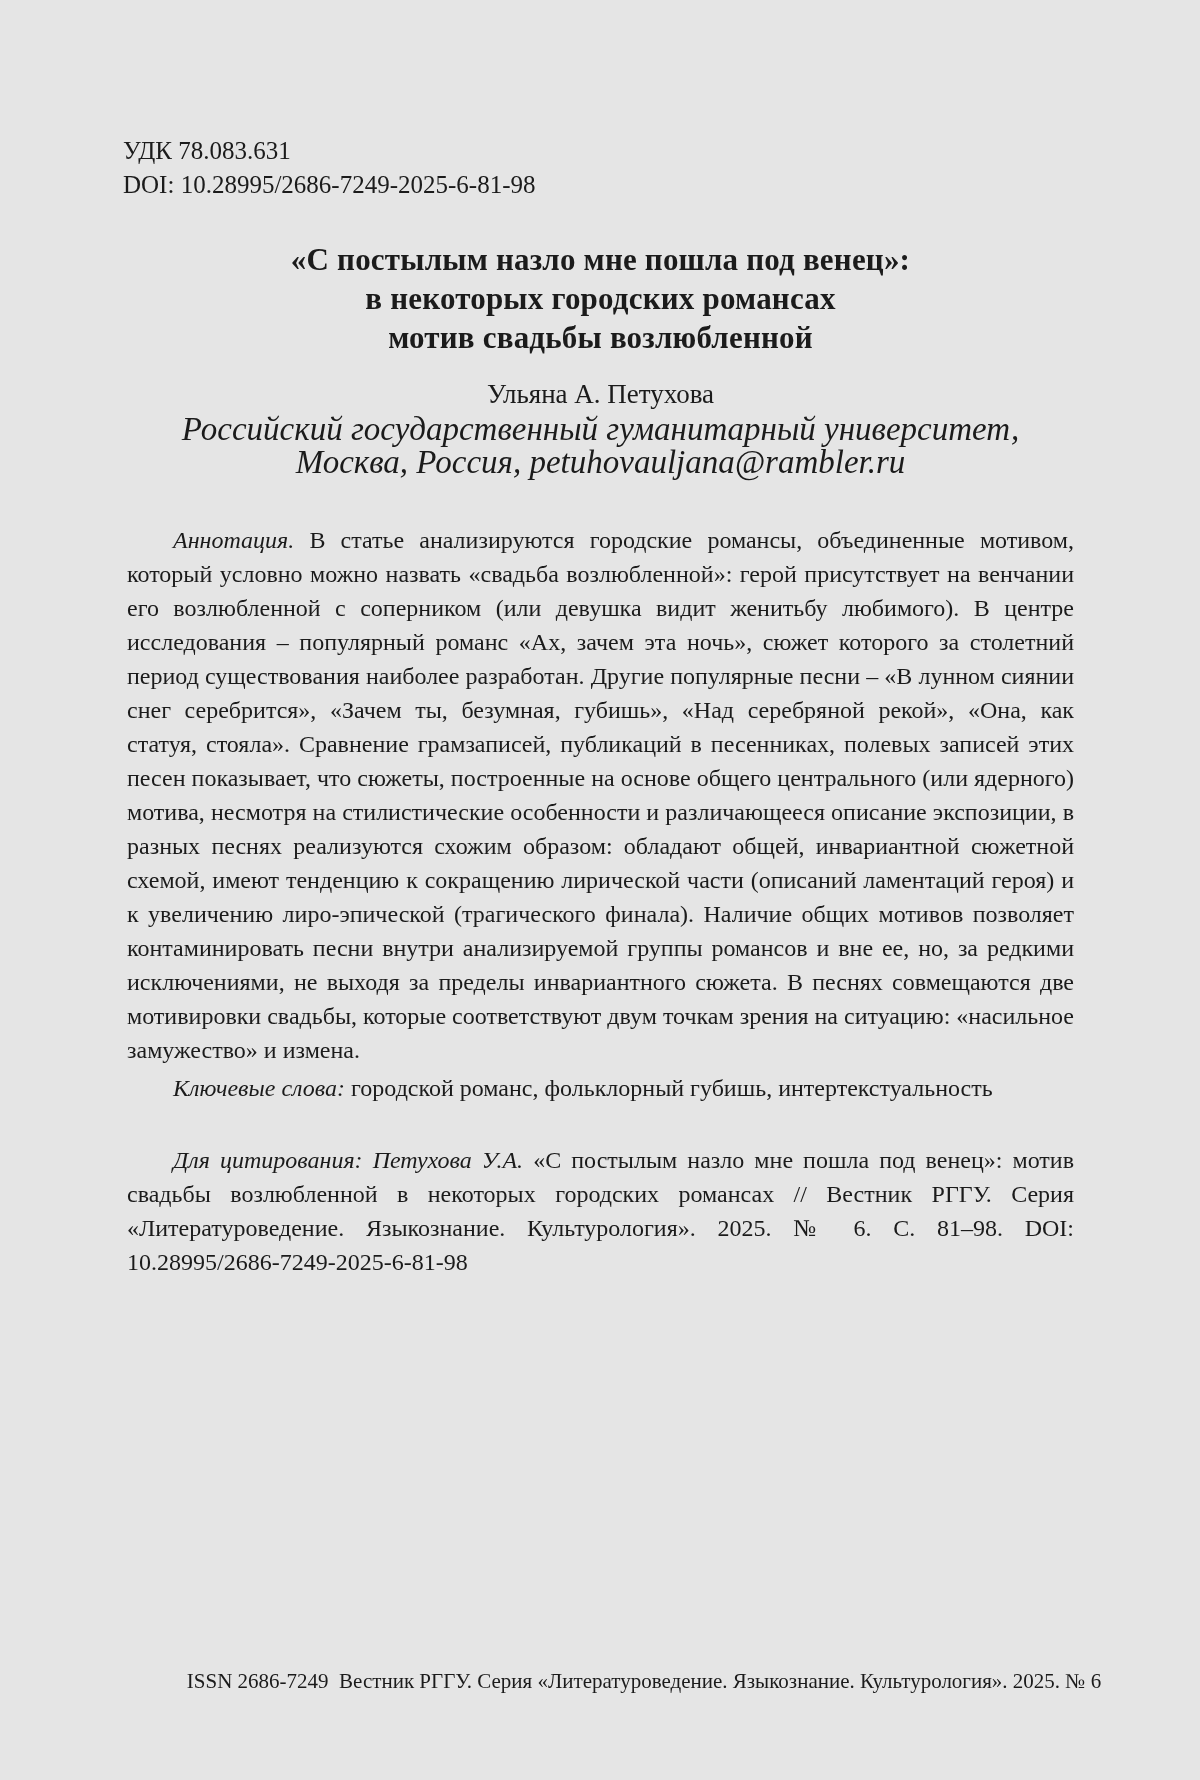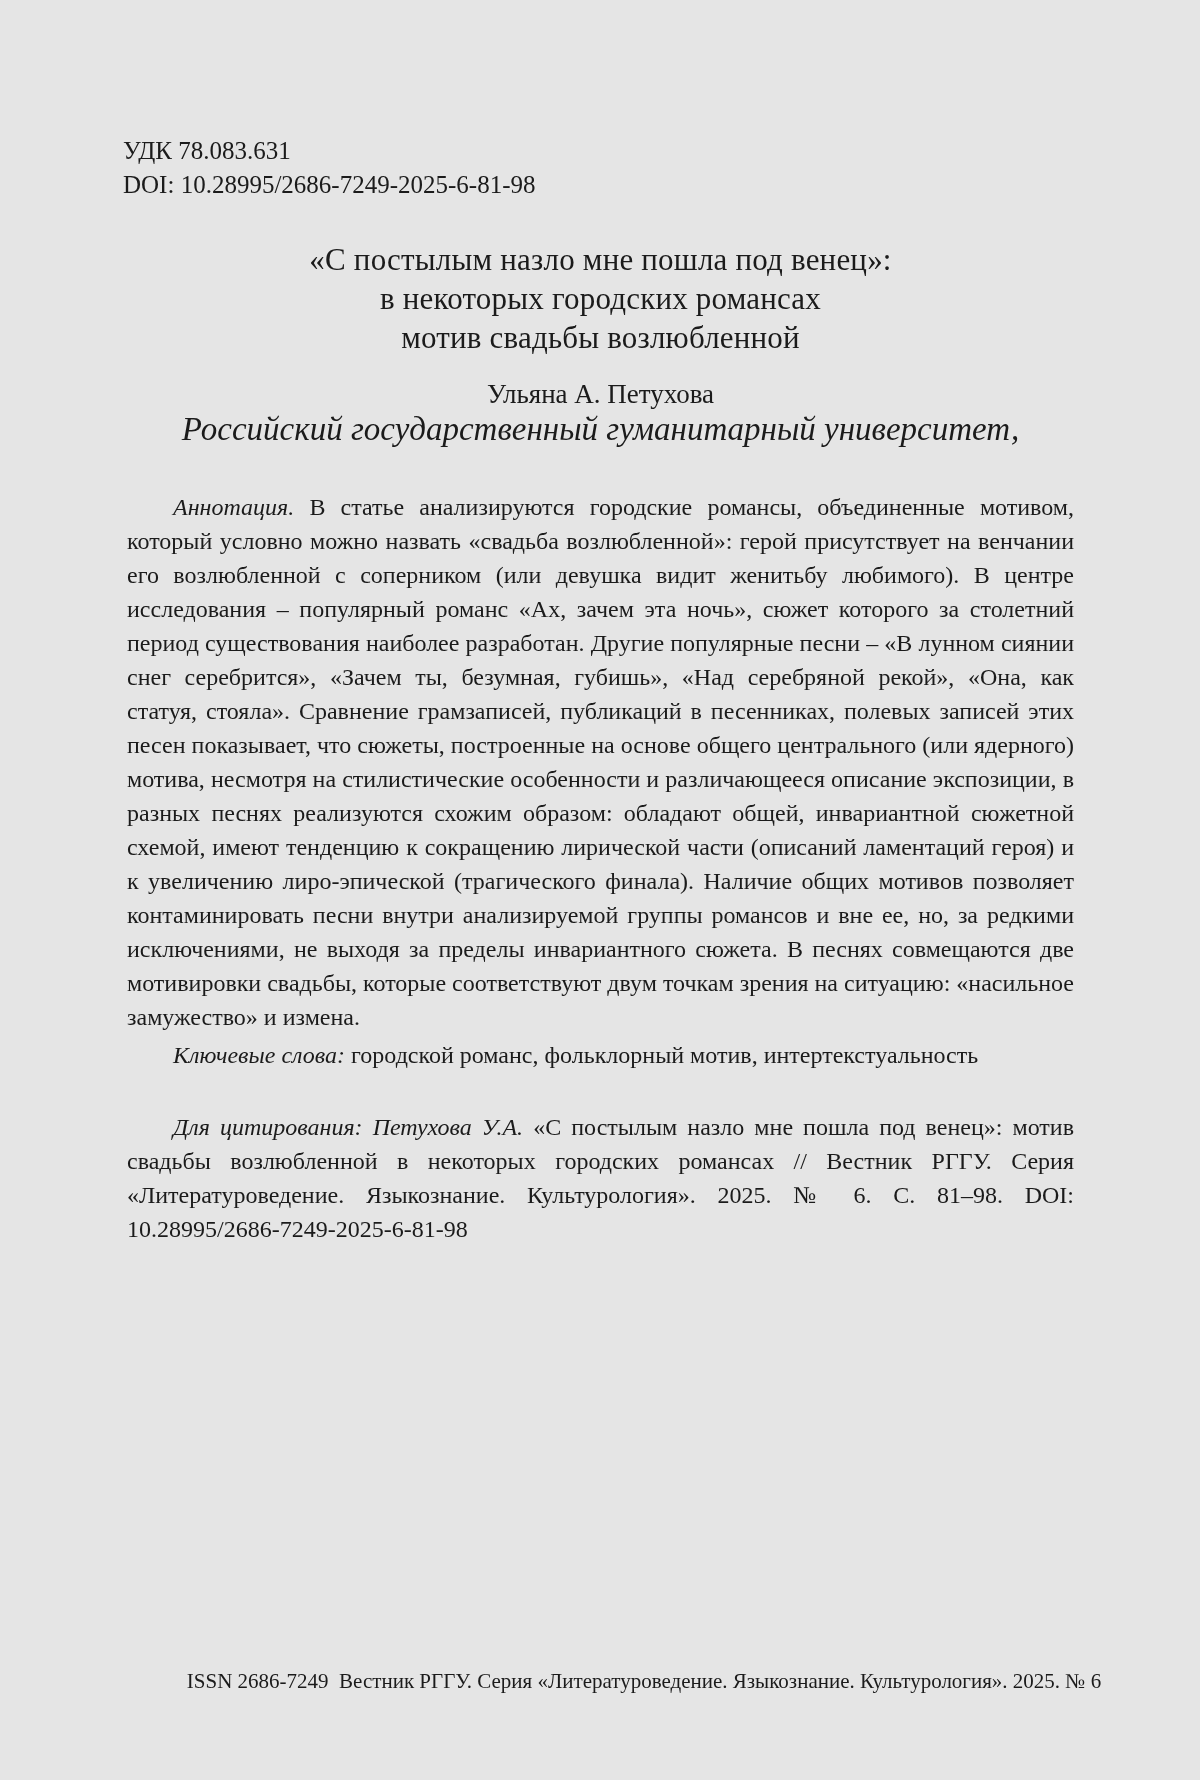--- a/index.html
+++ b/index.html
@@ -20,21 +20,21 @@
   }
   .meta {
     padding-top: 134px;
     font-size: 25px;
     line-height: 34px;
   }
   .article-title {
     margin: 38px 0 0 0;
     font-size: 31px;
     line-height: 39px;
-    font-weight: normal;
+    font-weight: bold;
     text-align: center;
     letter-spacing: 0.2px;
   }
   .author-name {
     margin-top: 20px;
     text-align: center;
     font-size: 27px;
     line-height: 34px;
   }
   .affiliation {
@@ -93,25 +93,26 @@
     <h1 class="article-title">
       <div>«С постылым назло мне пошла под венец»:</div>
       <div>в некоторых городских романсах</div>
       <div>мотив свадьбы возлюбленной</div>
     </h1>
 
     <div class="author-name">Ульяна А. Петухова</div>
 
     <div class="affiliation">
       <div>Российский государственный гуманитарный университет,</div>
+      <div>Москва, Россия, petuhovauljana@rambler.ru</div>
     </div>
 
     <p class="para abstract-para"><span class="ital">Аннотация.</span><span> В статье анализируются городские романсы, объединенные мотивом, который условно можно назвать «свадьба возлюбленной»: герой присутствует на венчании его возлюбленной с соперником (или девушка видит женитьбу любимого). В центре исследования – популярный романс «Ах, зачем эта ночь», сюжет которого за столетний период существования наиболее разработан. Другие популярные песни – «В лунном сиянии снег серебрится», «Зачем ты, безумная, губишь», «Над серебряной рекой», «Она, как статуя, стояла». Сравнение грамзаписей, публикаций в песенниках, полевых записей этих песен показывает, что сюжеты, построенные на основе общего центрального (или ядерного) мотива, несмотря на стилистические особенности и различающееся описание экспозиции, в разных песнях реализуются схожим образом: обладают общей, инвариантной сюжетной схемой, имеют тенденцию к сокращению лирической части (описаний ламентаций героя) и к увеличению лиро-эпической (трагического финала). Наличие общих мотивов позволяет контаминировать песни внутри анализируемой группы романсов и вне ее, но, за редкими исключениями, не выходя за пределы инвариантного сюжета. В песнях совмещаются две мотивировки свадьбы, которые соответствуют двум точкам зрения на ситуацию: «насильное замужество» и измена.</span></p>
 
-    <p class="para"><span class="ital">Ключевые слова:</span><span> городской романс, фольклорный мотив, интертекстуальность</span></p>
+    <p class="para"><span class="ital">Ключевые слова:</span><span> городской романс, фольклорный губишь, интертекстуальность</span></p>
 
     <p class="para citation-para"><span class="ital">Для цитирования:</span><span class="ital"> Петухова У.А.</span><span> «С постылым назло мне пошла под венец»: мотив свадьбы возлюбленной в некоторых городских романсах // Вестник РГГУ. Серия «Литературоведение. Языкознание. Культурология». 2025. № 6. С. 81–98. DOI: 10.28995/2686-7249-2025-6-81-98</span></p>
 
   </div>
 
 
   <div class="journal-footer">ISSN 2686-7249  Вестник РГГУ. Серия «Литературоведение. Языкознание. Культурология». 2025. № 6</div>
 </div>
 
 </body></html>

